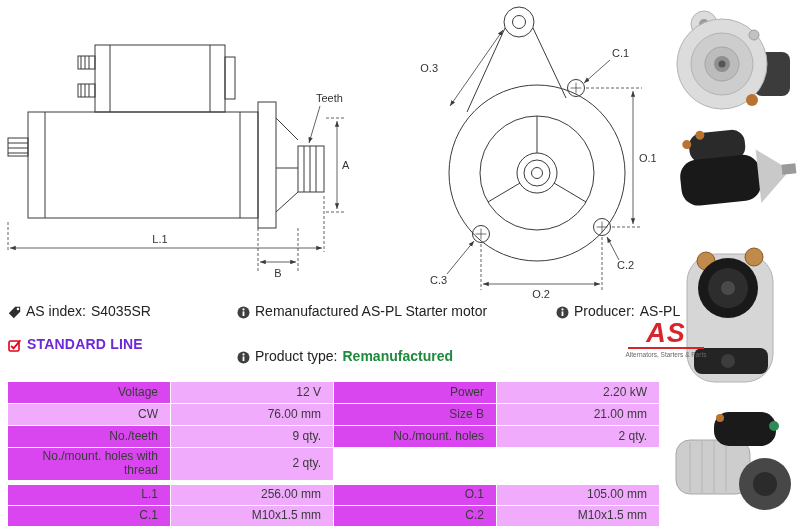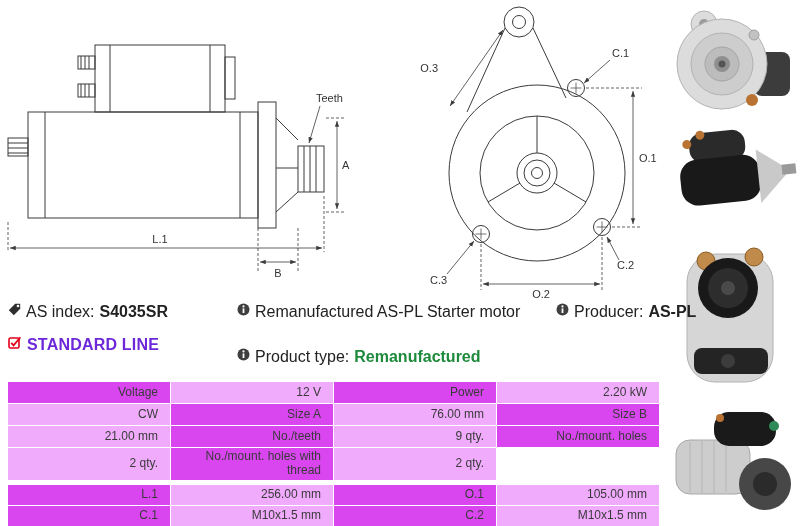--- a/index.html
+++ b/index.html
@@ -6,24 +6,24 @@
   html,body { background:#fff; }
   body { font-family:"Liberation Sans", sans-serif; }
   .page { position:relative; width:800px; height:526px; background:#fff; overflow:hidden; }
 
   .drawings { position:absolute; left:0; top:0; }
   .drawings text { font-family:"Liberation Sans", sans-serif; font-size:11px; fill:#333; }
 
   .photos { position:absolute; right:0; top:0; width:138px; height:526px; }
   .photo { position:absolute; left:0; }
 
-  .info-item { position:absolute; height:16px; font-size:16px; color:#222;
-               display:flex; align-items:flex-start; gap:5px; white-space:nowrap; }
+  .info-item { position:absolute; height:16px; font-size:14px; color:#222;
+               display:flex; align-items:flex-end; gap:5px; white-space:nowrap; }
   .icon { flex:0 0 auto; display:block; }
-  .b { font-weight:bold; }
+  .b { font-weight:normal; }
   .red { color:#6d28d9; font-weight:bold; letter-spacing:0.2px; }
   .green { color:#1e8a3c; font-weight:bold; }
 
   .logo { position:absolute; left:624px; top:321px; width:84px; text-align:center; }
   .logo-as { font-size:27px; font-weight:bold; font-style:italic; color:#d6252b;
              line-height:25px; letter-spacing:1px; }
   .logo-rule { height:2px; background:#d6252b; margin:1px 4px 2px; }
   .logo-tag { font-size:6.5px; color:#666; }
 
   .spec { position:absolute; left:8px; top:382px;
@@ -219,29 +219,33 @@
   <div class="info-item" style="left:237px; top:336px;margin-top:12px;">
     <svg class="icon" width="13" height="13" viewBox="0 0 13 13">
       <circle cx="6.5" cy="6.5" r="6" fill="#3f3f3f"></circle>
       <rect x="5.6" y="5.4" width="1.8" height="4.6" fill="#fff"></rect>
       <circle cx="6.5" cy="3.4" r="1.1" fill="#fff"></circle>
     </svg>
     <span>Product type:</span>
     <span class="green">Remanufactured</span>
   </div>
 
+  <div class="logo">
+    <div class="logo-as">AS</div>
+    <div class="logo-rule"></div>
+    <div class="logo-tag">Alternators, Starters &amp; Parts</div>
+  </div>
 
   <div class="spec">
     <div class="cell c-lbl">Voltage</div>
     <div class="cell c-val">12 V</div>
     <div class="cell c-lbl">Power</div>
     <div class="cell c-val">2.20 kW</div>
 
     <div class="cell c-val">CW</div>
-    <div class="cell c-lbl">Size A</div>
     <div class="cell c-val">76.00 mm</div>
 
     <div class="cell c-lbl">Size B</div>
     <div class="cell c-val">21.00 mm</div>
     <div class="cell c-lbl">No./teeth</div>
     <div class="cell c-val">9 qty.</div>
 
     <div class="cell c-lbl">No./mount. holes</div>
     <div class="cell c-val">2 qty.</div>
     <div class="cell c-lbl">No./mount. holes with thread</div>

